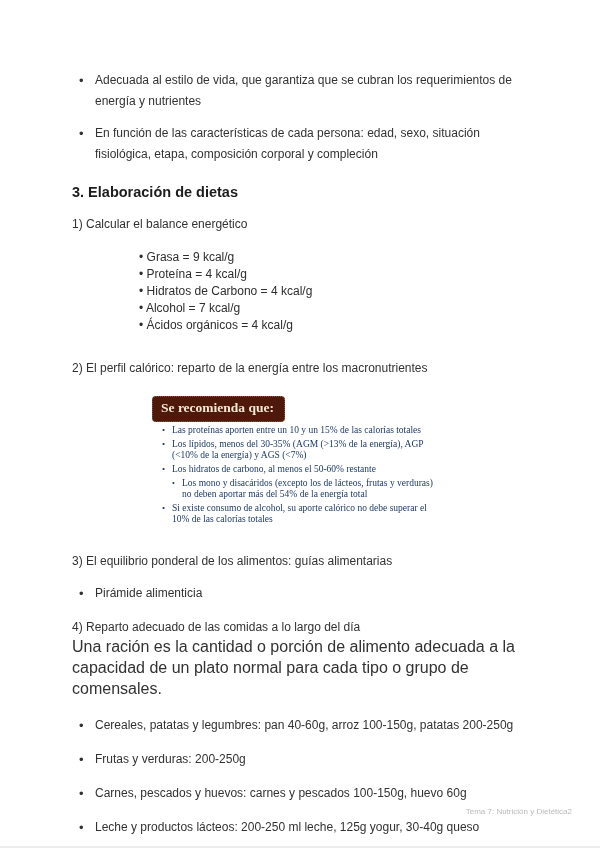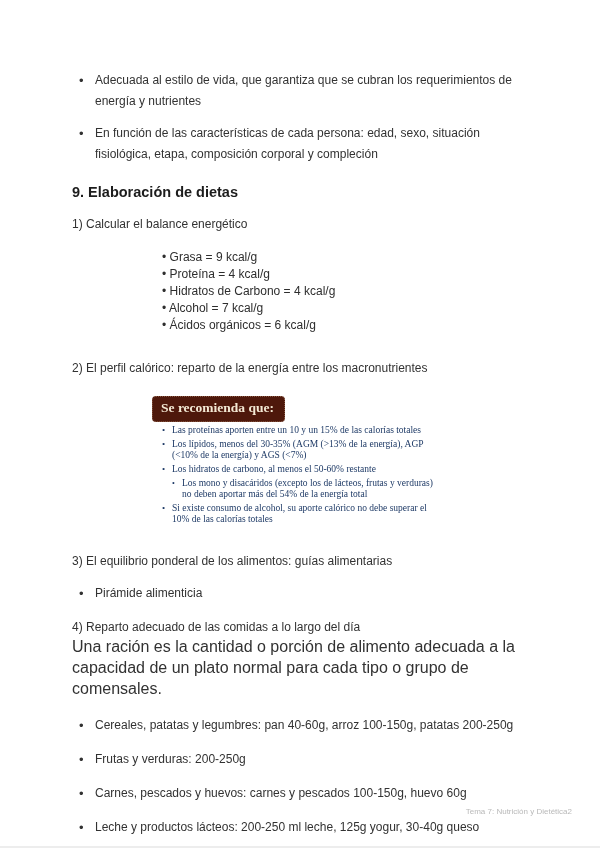--- a/index.html
+++ b/index.html
@@ -57,21 +57,21 @@
   }
   .step-label {
     font-size: 12px;
     line-height: 18px;
     margin-top: 13px;
     color: #323232;
   }
   
   .energy-list {
     margin-top: 16px;
-    margin-left: 90px;
+    margin-left: 67px;
   }
   .energy-list .energy-item {
     font-size: 12px;
     line-height: 17px;
     color: #2e2e2e;
   }
   .energy-list .energy-item::before {
     content: "• ";
   }
   
@@ -164,30 +164,30 @@
 <body>
 
 <div class="page">
   <div class="content">
 
     <ul class="doc-list">
       <li>Adecuada al estilo de vida, que garantiza que se cubran los requerimientos de energía y nutrientes</li>
       <li>En función de las características de cada persona: edad, sexo, situación fisiológica, etapa, composición corporal y compleción</li>
     </ul>
 
-    <h2 class="section-heading">9. Elaboración de dietas</h2>
+    <h2 class="section-heading">3. Elaboración de dietas</h2>
 
     <div class="step-label">1) Calcular el balance energético</div>
 
     <div class="energy-list">
       <div class="energy-item">Grasa = 9 kcal/g</div>
       <div class="energy-item">Proteína = 4 kcal/g</div>
       <div class="energy-item">Hidratos de Carbono = 4 kcal/g</div>
       <div class="energy-item">Alcohol = 7 kcal/g</div>
-      <div class="energy-item">Ácidos orgánicos = 6 kcal/g</div>
+      <div class="energy-item">Ácidos orgánicos = 4 kcal/g</div>
     </div>
 
     <div class="step-label" style="margin-top:25px;">2) El perfil calórico: reparto de la energía entre los macronutrientes</div>
 
     <div class="rec-box">
       <span class="rec-box-title">Se recomienda que:</span>
       <div class="rec-bullets">
         <div class="rec-bullet">Las proteínas aporten entre un 10 y un 15% de las calorías totales</div>
         <div class="rec-bullet">Los lípidos, menos del 30-35% (AGM (&gt;13% de la energía), AGP (&lt;10% de la energía) y AGS (&lt;7%)</div>
         <div class="rec-bullet">Los hidratos de carbono, al menos el 50-60% restante</div>

